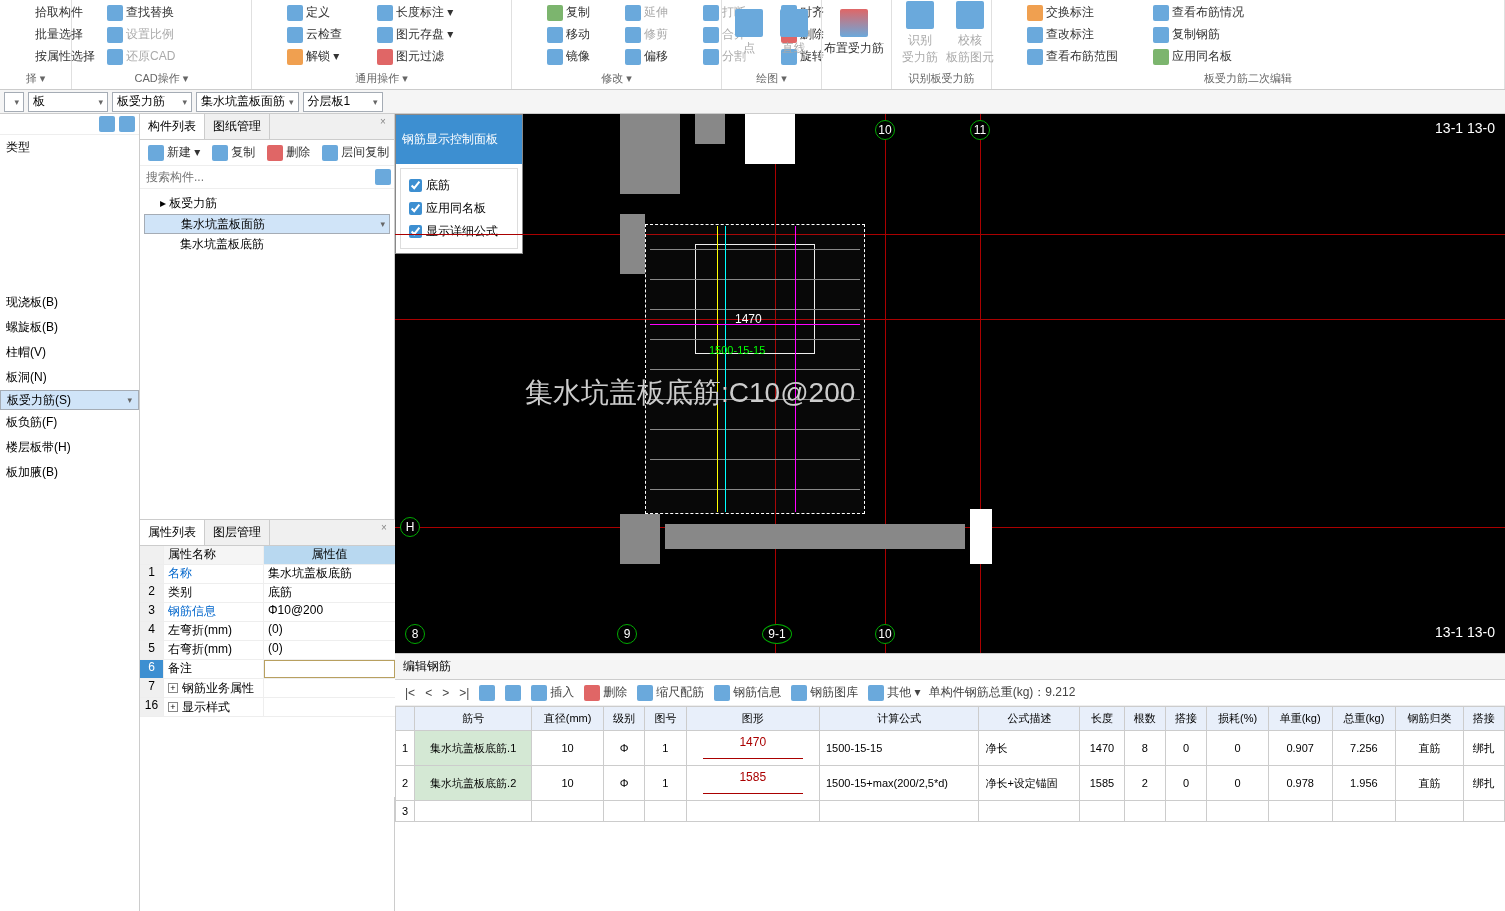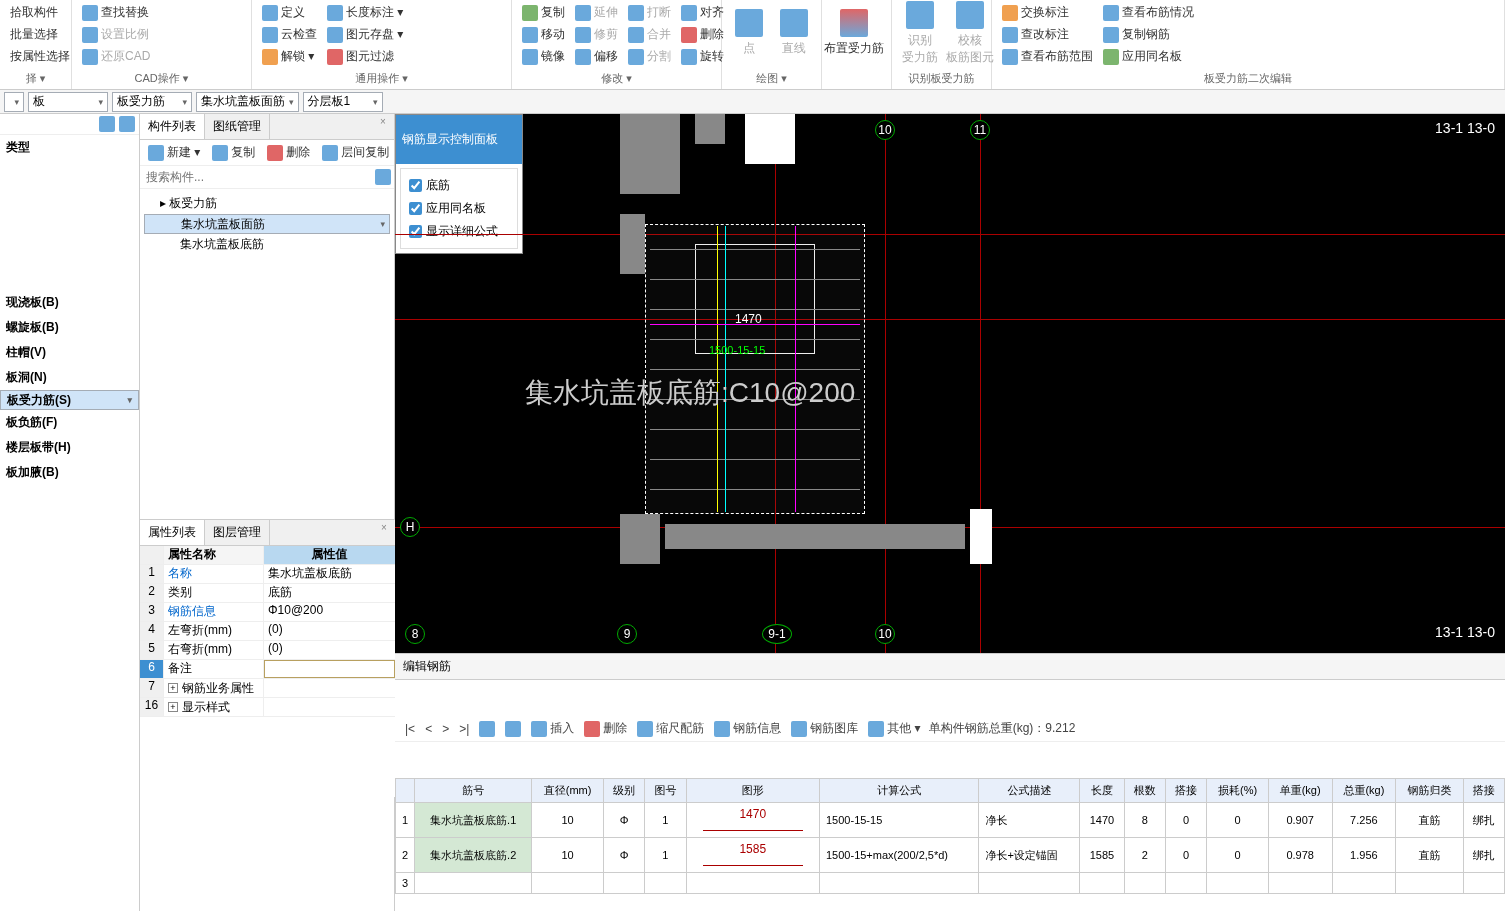--- a/index.html
+++ b/index.html
@@ -1,36 +1,36 @@
 <!DOCTYPE html>
 <html><head>
 <meta charset="utf-8">
 <style>
 * { box-sizing: border-box; margin: 0; padding: 0; font-family: "Microsoft YaHei", sans-serif; font-size: 12px; }
 body { width: 1505px; height: 911px; overflow: hidden; background: #fff; position: relative; }
 .ribbon { display: flex; border-bottom: 1px solid #ccc; background: #fff; height: 90px; }
 .ribbon-group { border-right: 1px solid #e0e0e0; padding: 2px 6px; display: flex; flex-direction: column; }
 .ribbon-items { display: flex; flex: 1; gap: 2px; }
-.ribbon-col { display: flex; flex-direction: column; gap: 1px; }
+.ribbon-col { display: flex; flex-direction: column; gap: 1px; margin-left: 25px; }
 .ribbon-btn { display: flex; align-items: center; gap: 3px; padding: 2px 4px; white-space: nowrap; cursor: pointer; color: #333; }
 .ribbon-btn.big { flex-direction: column; justify-content: center; height: 62px; width: 52px; text-align: center; }
 .ribbon-btn.disabled { color: #aaa; }
 .ribbon-label { text-align: center; font-size: 11px; color: #666; padding: 1px 0; }
 .icon { width: 16px; height: 16px; display: inline-block; background: #6aa9dc; border-radius: 2px; flex-shrink: 0; }
 .icon.big { width: 28px; height: 28px; }
 .icon.red { background: #e06666; }
 .icon.orange { background: #f0a050; }
 .icon.green { background: #7cb56e; }
 
 .selector-bar { display: flex; gap: 4px; padding: 2px 4px; border-bottom: 1px solid #ccc; background: #f5f5f5; height: 24px; align-items: center; }
 .sel { border: 1px solid #a5acb5; background: #fff; height: 20px; padding: 0 4px; display: flex; align-items: center; justify-content: space-between; min-width: 80px; }
 .sel::after { content: "▾"; color: #666; font-size: 9px; margin-left: 4px;}
 
 .main { display: flex; height: calc(911px - 90px - 24px); position: relative; }
-.left-pane { width: 140px; border-right: 1px solid #ccc; display: flex; flex-direction: column; font-weight: bold; }
+.left-pane { width: 140px; border-right: 1px solid #ccc; display: flex; flex-direction: column; }
 .left-header { padding: 2px 4px; display:flex; justify-content:flex-end; gap:4px; border-bottom:1px solid #eee;}
 .left-list { flex: 1; overflow: hidden; }
 .left-item { padding: 4px 6px; cursor: pointer; }
 .left-item.sel { background: #d0e4f8; }
 
 .mid-pane { width: 255px; border-right: 1px solid #ccc; display: flex; flex-direction: column; }
 .tabs-row { display: flex; background: #f0f0f0; border-bottom: 1px solid #ccc; }
 .tab { padding: 4px 8px; border-right: 1px solid #ccc; background: #fff; }
 .tab.inactive { background: #f0f0f0; }
 .toolbar-row { padding: 2px 4px; display: flex; gap: 4px; border-bottom: 1px solid #eee; align-items: center; flex-wrap: nowrap; white-space: nowrap; }
@@ -58,28 +58,28 @@
 
 .axes { position: absolute; left: 30px; bottom: 60px; }
 .axes svg text { fill: #fff; }
 
 .prop-pane { position: absolute; left: 140px; top: 519px; width: 255px; height: 278px; background: #fff; border-top: 1px solid #ccc; display: flex; flex-direction: column; z-index: 5;}
 .prop-table { flex: 1; overflow: auto; }
 .prop-row { display: flex; border-bottom: 1px solid #eee; height: 19px; }
 .prop-row .c1 { width: 24px; text-align: center; border-right: 1px solid #eee; background: #f0f0f0; }
 .prop-row .c2 { width: 100px; padding: 0 4px; border-right: 1px solid #eee; }
 .prop-row .c3 { flex: 1; padding: 0 4px; }
-.prop-row.hdr { background: #f5f5f5; font-weight: bold; }
+.prop-row.hdr { background: #f5f5f5; font-weight: normal; }
 .prop-row.hdr .c3 { background:#b8d8f0; text-align:center;}
 .prop-row .blue { color: #0066cc; }
 .prop-row.highlight .c1 { background:#3d8fd1; color:#fff; }
 .prop-row.highlight .c3 { border:1px solid #b8a060; }
 .expand-icon { border:1px solid #888; width:10px; height:10px; display:inline-flex; align-items:center; justify-content:center; font-size:9px; margin-right:4px; line-height:8px; cursor:pointer;}
 
-.bottom-pane { position: absolute; left: 395px; right: 0; bottom: 0; height: 258px; background: #fff; border-top: 1px solid #ccc; display: flex; flex-direction: column; z-index:5;gap:36px;}
+.bottom-pane { position: absolute; left: 395px; right: 0; bottom: 0; height: 258px; background: #fff; border-top: 1px solid #ccc; display: flex; flex-direction: column; z-index:5;}
 .bottom-title { background:#f5f5f5; padding:4px 8px; border-bottom:1px solid #ccc; }
 .bottom-toolbar { padding: 4px 8px; display: flex; gap: 6px; align-items: center; border-bottom: 1px solid #eee; color:#444; flex-wrap:wrap;}
 .bottom-toolbar .tb-btn { display: flex; align-items: center; gap: 3px; cursor: pointer; padding:0 2px;}
 .rebar-table { flex: 1; overflow: auto; }
 .rebar-table table { border-collapse: collapse; width: 100%; }
 .rebar-table th, .rebar-table td { border: 1px solid #ccc; padding: 4px 6px; text-align: center; font-size: 11px; white-space: nowrap; }
 .rebar-table th { background: #e8effa; font-weight: normal; }
 .rebar-table td.name { background: #d4e8d4; }
 .shape-line { display: inline-block; width: 100px; border-top: 1px solid #a00; }
 .close-x { position:absolute; right:2px; top:2px; width:12px; height:12px; font-size:10px; cursor:pointer; color:#888;}

